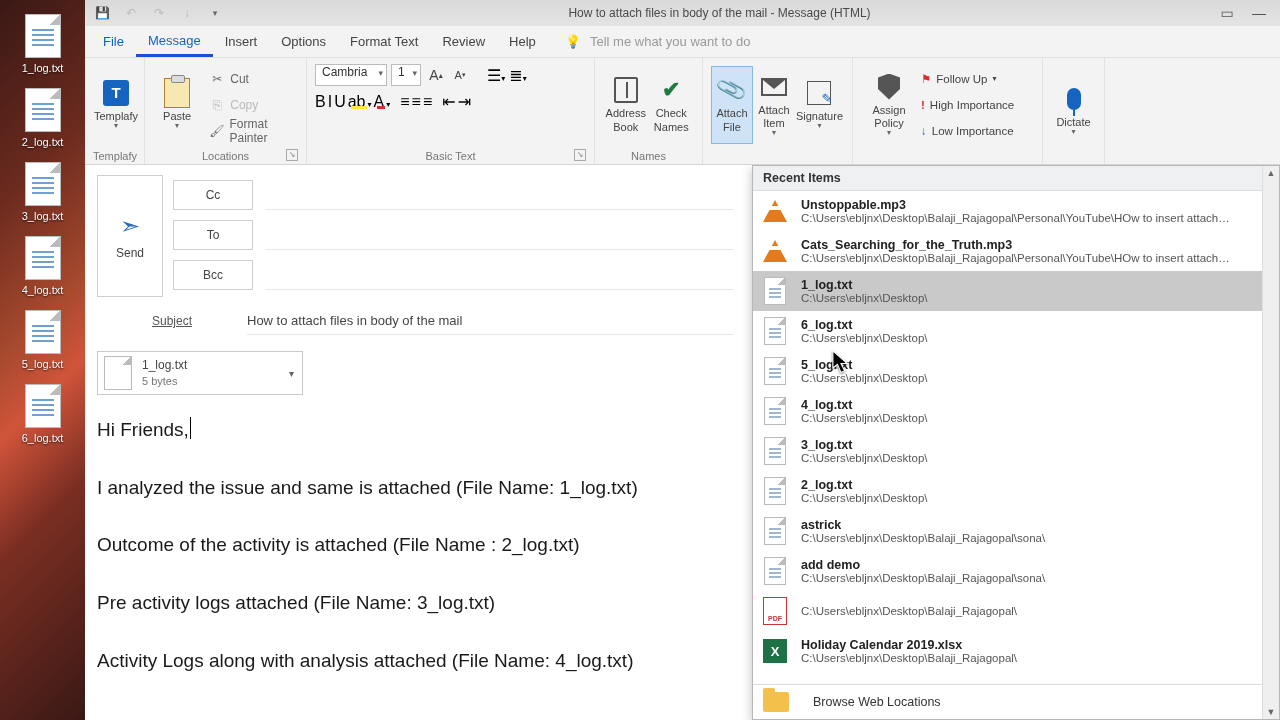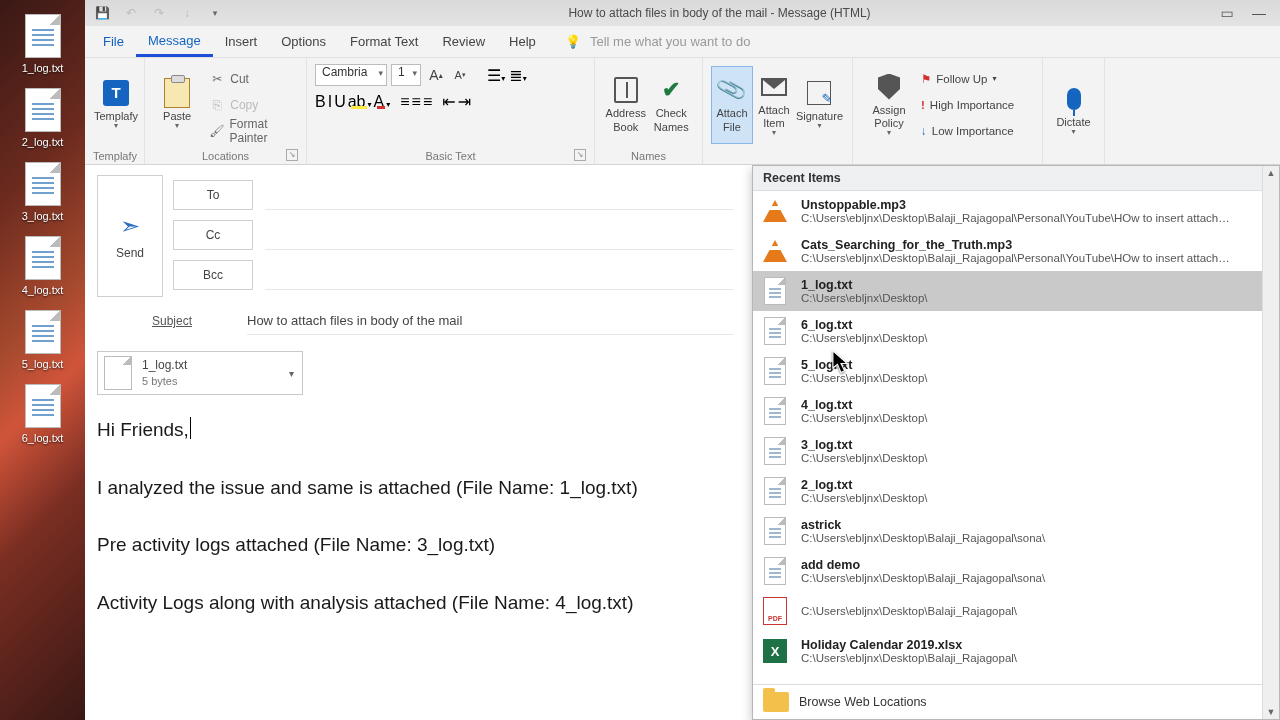--- a/index.html
+++ b/index.html
@@ -90,21 +90,21 @@
 .dropdown { width:528px; background:#fff; border:1px solid #b7b7b7; box-shadow:0 4px 10px rgba(0,0,0,.25); display:flex; flex-direction:column; position:relative;}
 .dropdown .ddhdr { background:#eef0f2; font-weight:600; font-size:12.5px; color:#333; padding:5px 10px; border-bottom:1px solid #dcdcdc;}
 .dropdown .items { flex:1; overflow:hidden; }
 .dditem { display:flex; align-items:center; padding:5px 10px 5px 8px; cursor:pointer; }
 .dditem.selected { background:#c9c9c9; }
 .dditem .dicon { width:28px; height:30px; margin-right:12px; display:flex; align-items:center; justify-content:center; }
 .dditem .dtext { flex:1; overflow:hidden; }
 .dditem .dname { font-weight:600; font-size:12.5px; color:#222; white-space:nowrap; overflow:hidden; text-overflow:ellipsis;}
 .dditem .dpath { font-size:11.5px; color:#555; white-space:nowrap; overflow:hidden; text-overflow:ellipsis;}
 .ddscroll { width:17px; background:#efefef; border-left:1px solid #dcdcdc; position:absolute; right:0; top:0; bottom:0; display:flex; flex-direction:column; justify-content:space-between; align-items:center; font-size:9px; color:#666; padding:2px 0;}
-.ddbrowse { border-top:1px solid #dcdcdc; padding:7px 10px; display:flex; align-items:center; font-size:12.5px; color:#333; gap:10px;}
+.ddbrowse { border-top:1px solid #dcdcdc; padding:7px 10px; display:flex; align-items:center; font-size:12.5px; color:#333; gap:24px;}
 
 
 .ico-doc { width:22px; height:28px; background:#fff; border:1px solid #bbb; position:relative;}
 .ico-doc::before { content:""; position:absolute; top:0; right:0; width:7px; height:7px; background:linear-gradient(135deg,#fff 0 49%,#bbb 50% 100%);}
 .ico-doc i { position:absolute; left:4px; right:4px; height:2px; background:#9fb7cf;}
 .ico-doc i:nth-child(1){top:10px;} .ico-doc i:nth-child(2){top:14px;} .ico-doc i:nth-child(3){top:18px;}
 .ico-vlc { width:0; height:0; border-left:12px solid transparent; border-right:12px solid transparent; border-bottom:22px solid #e67a1a; position:relative;}
 .ico-vlc::after { content:""; position:absolute; left:-12px; top:6px; width:24px; height:4px; background:#fff;}
 .ico-pdf { width:24px; height:28px; background:#fff; border:1px solid #c33; position:relative;}
 .ico-pdf::after{content:"PDF"; position:absolute; bottom:2px; left:0; right:0; text-align:center; font-size:7px; font-weight:bold; color:#c33;}
@@ -406,25 +406,25 @@
 
   <div class="compose">
     <div class="leftcompose">
       <div class="hdrgrid">
         <div class="sendcol">
           <div class="sicon">➣</div>
           <div class="slabel">Send</div>
         </div>
         <div class="fieldcol">
           <div class="fieldrow">
+              <div class="fbtn">Cc</div>
+              <input class="finput" style="">
+            </div>
+          <div class="fieldrow">
               <div class="fbtn">To</div>
-              <input class="finput" style="">
-            </div>
-          <div class="fieldrow">
-              <div class="fbtn">Cc</div>
               <input class="finput" style="">
             </div>
           <div class="fieldrow">
               <div class="fbtn">Bcc</div>
               <input class="finput" style="">
             </div>
         </div>
       </div>
       <div class="subjrow">
         <div class="slabel2">Subject</div>
@@ -436,20 +436,21 @@
         <div class="ainfo">
           <div>1_log.txt</div>
           <div class="asz">5 bytes</div>
         </div>
         <div class="acaret">▾</div>
       </div>
 
       <div class="bodytext" id="bodytext">
           <p>Hi Friends,<span class="cursor"></span></p>
           <p>I analyzed the issue and same is attached (File Name: 1_log.txt)</p>
+          <p>Outcome of the activity is attached (File Name : 2_log.txt)</p>
           <p>Pre activity logs attached (File Name: 3_log.txt)</p>
           <p>Activity Logs along with analysis attached (File Name: 4_log.txt)</p>
         </div>
     </div>
 
     <div class="dropdown">
       <div class="ddhdr">Recent Items</div>
       <div class="items" id="dditems">
           <div class="dditem">
             <div class="dicon">

